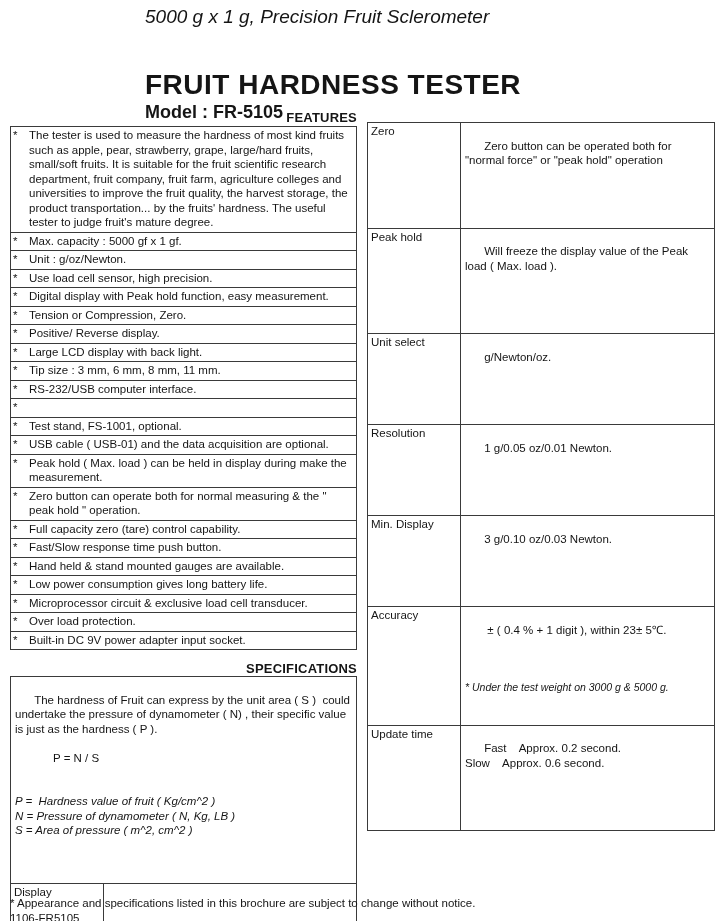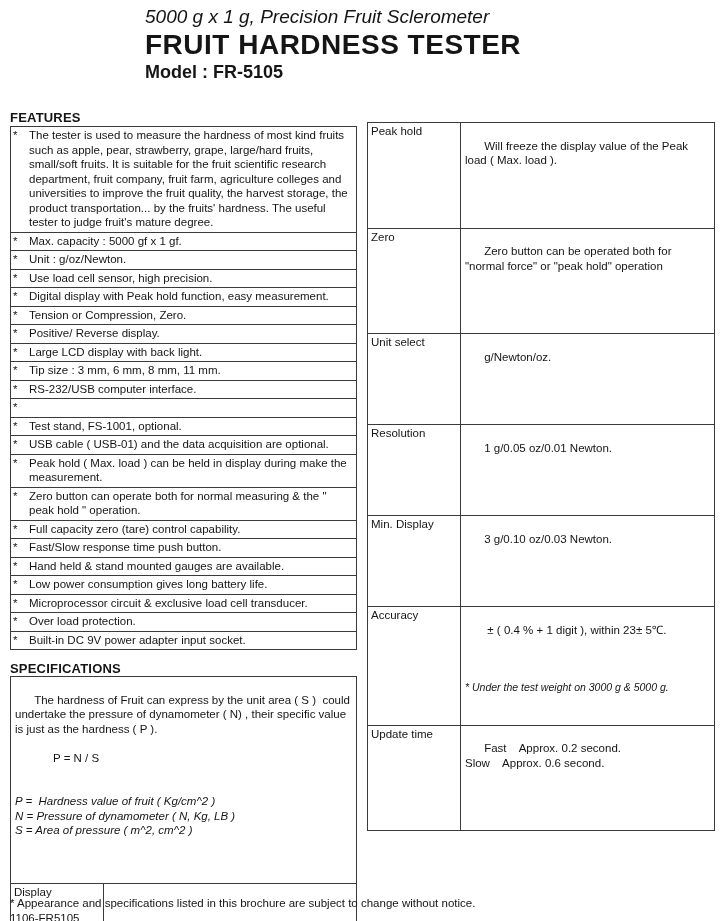--- a/index.html
+++ b/index.html
@@ -4,24 +4,24 @@
 <style>
   * { margin:0; padding:0; box-sizing:border-box; }
   html,body { background:#ffffff; }
   body {
     width:723px; height:921px; position:relative; overflow:hidden;
     font-family:"Liberation Sans", sans-serif;
     font-size:11.5px; color:#151515; line-height:14.5px;
   }
   .title-block { position:absolute; left:145px; top:5px; }
   .doc-subtitle { font-size:19px; font-weight:normal; font-style:italic; line-height:23px; }
-  .doc-title   { font-size:28px; font-weight:bold; line-height:33px; letter-spacing:0.5px; }
+  .doc-title   { font-size:28px; font-weight:bold; line-height:33px; letter-spacing:0.5px;margin-top:40px; }
   .doc-model   { font-size:18px; font-weight:bold; line-height:22px; }
 
-  .section-heading { font-weight:bold; font-size:13px; line-height:14px; letter-spacing:0.2px; }
+  .section-heading { font-weight:bold; font-size:13px; line-height:14px; letter-spacing:0.2px;text-align:right; }
 
   .left-col  { position:absolute; left:10px;  top:111px; width:347px; }
   .right-col { position:absolute; left:367px; top:122px; width:348px; }
 
   .features-table { border:1px solid #3a3a3a; margin-top:1px; }
   .feature-row { display:flex; border-top:1px solid #3a3a3a; padding:1px 2px 2px 2px; }
   .feature-row:first-child { border-top:none; }
   .feature-star { width:14px; flex:0 0 14px; text-align:left; }
   .feature-text { flex:1; padding-left:2px; }
 
@@ -184,33 +184,33 @@
     </div>
   </div>
 
 </div>
   </div>
 </div>
 
 <div class="right-col">
   <div class="kv-table">
   <div class="kv-row">
+    <div class="kv-label">Zero</div>
+    <div class="kv-value">
+      <span>Zero button can be operated both for "normal force" or "peak hold" operation</span>
+      
+      
+      
+    </div>
+  </div>
+
+  <div class="kv-row">
     <div class="kv-label">Peak hold</div>
     <div class="kv-value">
       <span>Will freeze the display value of the Peak load ( Max. load ).</span>
-      
-      
-      
-    </div>
-  </div>
-
-  <div class="kv-row">
-    <div class="kv-label">Zero</div>
-    <div class="kv-value">
-      <span>Zero button can be operated both for "normal force" or "peak hold" operation</span>
       
       
       
     </div>
   </div>
 
   <div class="kv-row">
     <div class="kv-label">Unit select</div>
     <div class="kv-value">
       <span>g/Newton/oz.</span>

